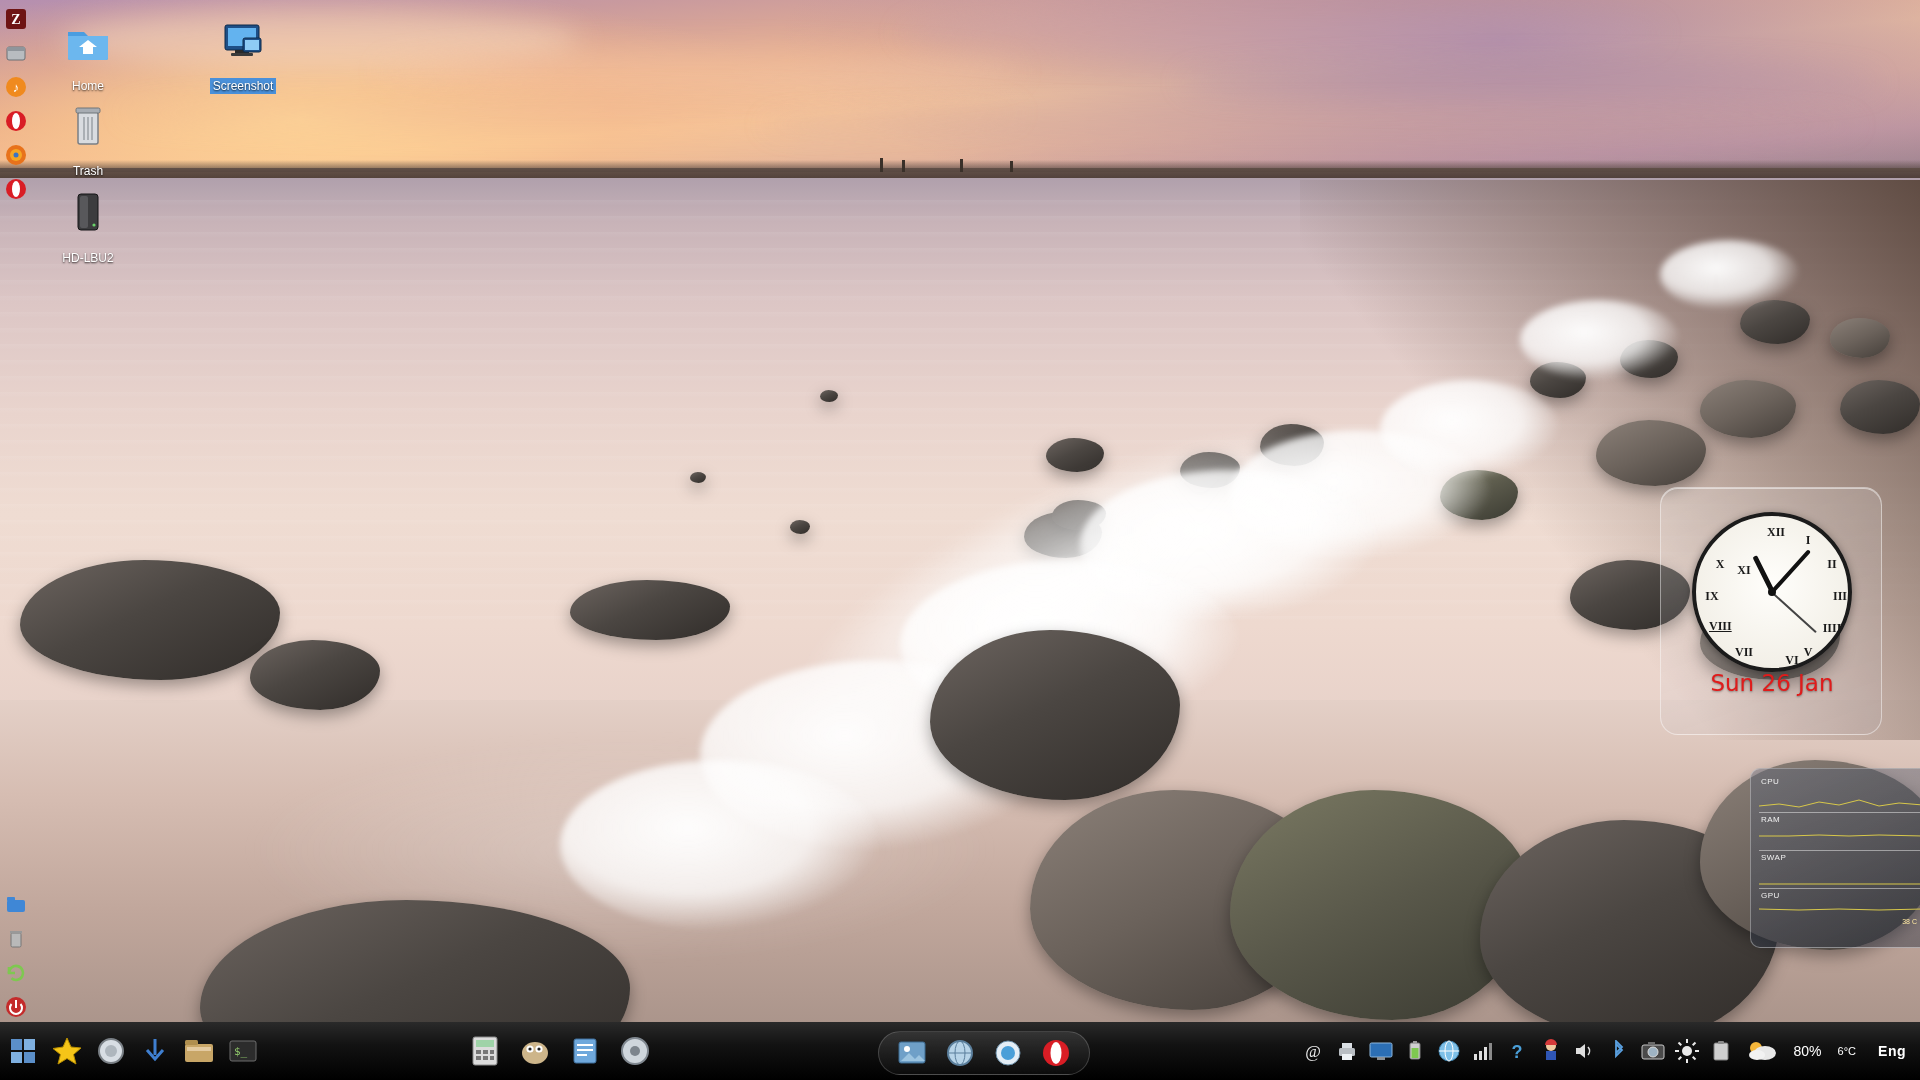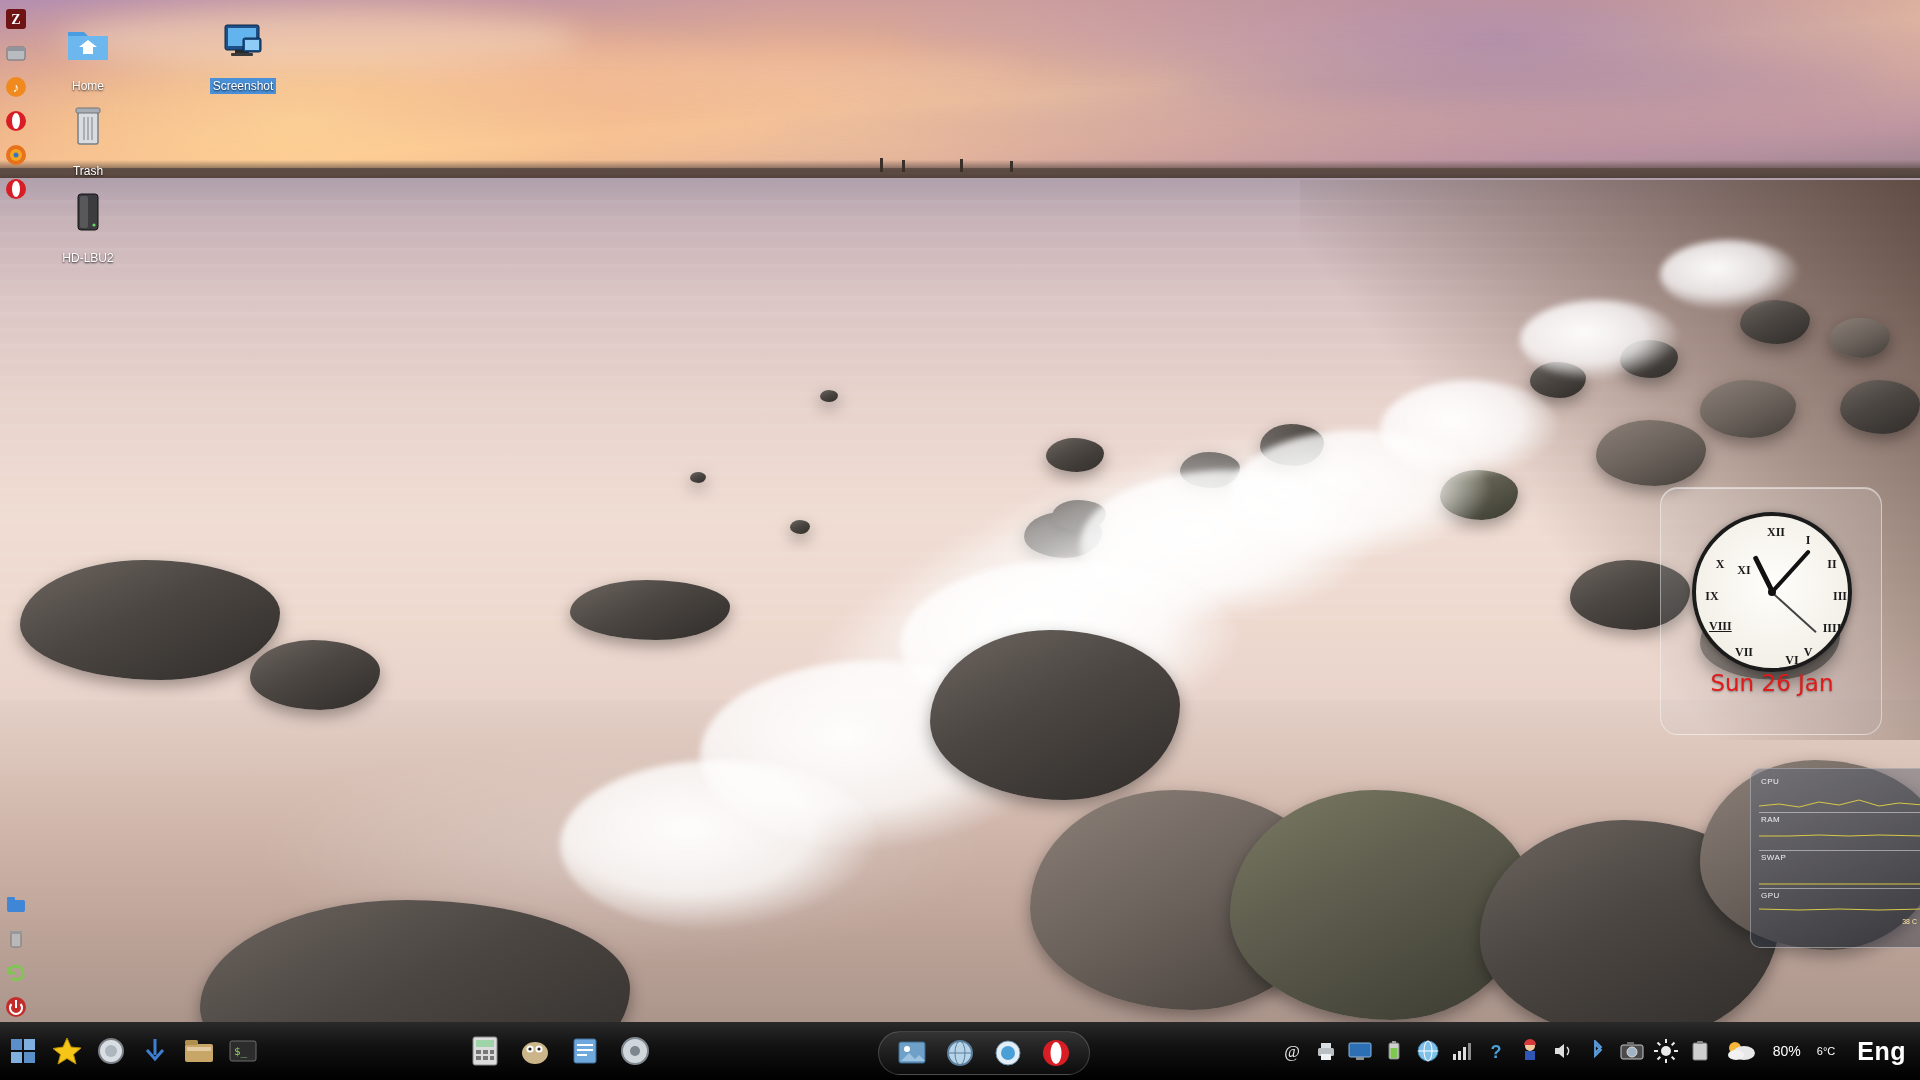--- a/index.html
+++ b/index.html
@@ -151,21 +151,21 @@
   #tb-center-a { position:absolute; left:466px; gap:12px; }
   #tb-center-b {
     position:absolute; left:878px; gap:10px; padding:0 14px; height:44px; top:9px;
     background: linear-gradient(180deg, rgba(70,70,70,.55), rgba(20,20,20,.55));
     border:1px solid rgba(255,255,255,.18); border-radius:22px;
   }
   #tb-right { position:absolute; right:4px; gap:8px; }
   .tb-btn { width:38px; height:44px; display:flex; align-items:center; justify-content:center; cursor:pointer; }
   .tb-sm { width:26px; height:30px; display:flex; align-items:center; justify-content:center; cursor:pointer; }
   .tray-text { color:#f2f2f2; font-size:13px; padding:0 4px; }
-  #kbd-lang { color:#fff; font-size:25px; font-weight:600; padding:0 10px; letter-spacing:.5px; }
+  #kbd-lang { color:#fff; font-size:14px; font-weight:600; padding:0 10px; letter-spacing:.5px; }
   #battery-pct { color:#fff; font-size:14px; }
   #temp-read { color:#fff; font-size:11px; }
 </style>
 </head>
 <body>
 
 <div id="desktop">
 
   <div id="wallpaper">
     <div class="sky"></div>

